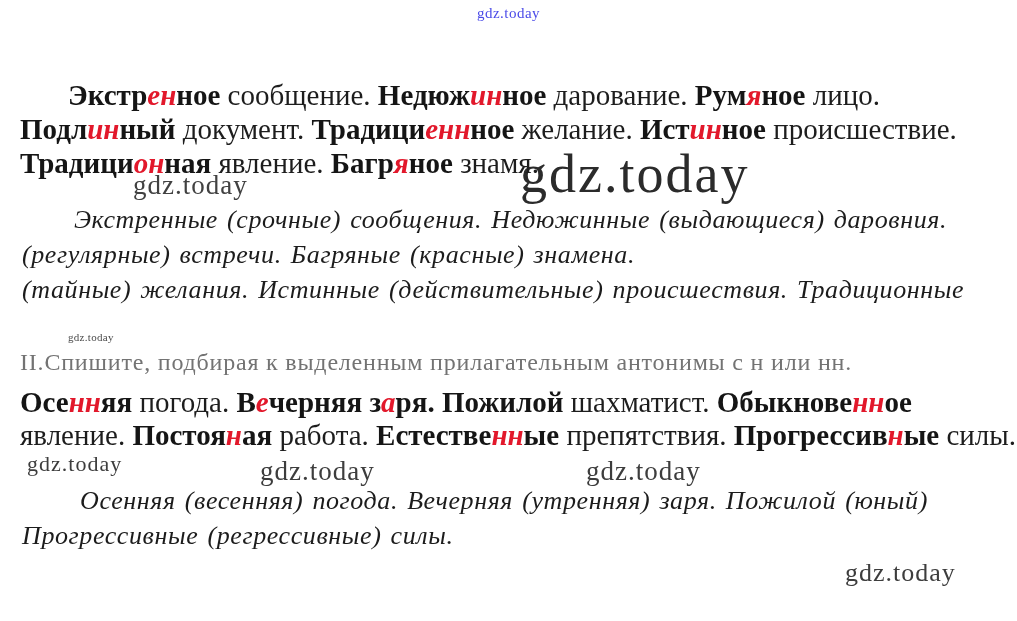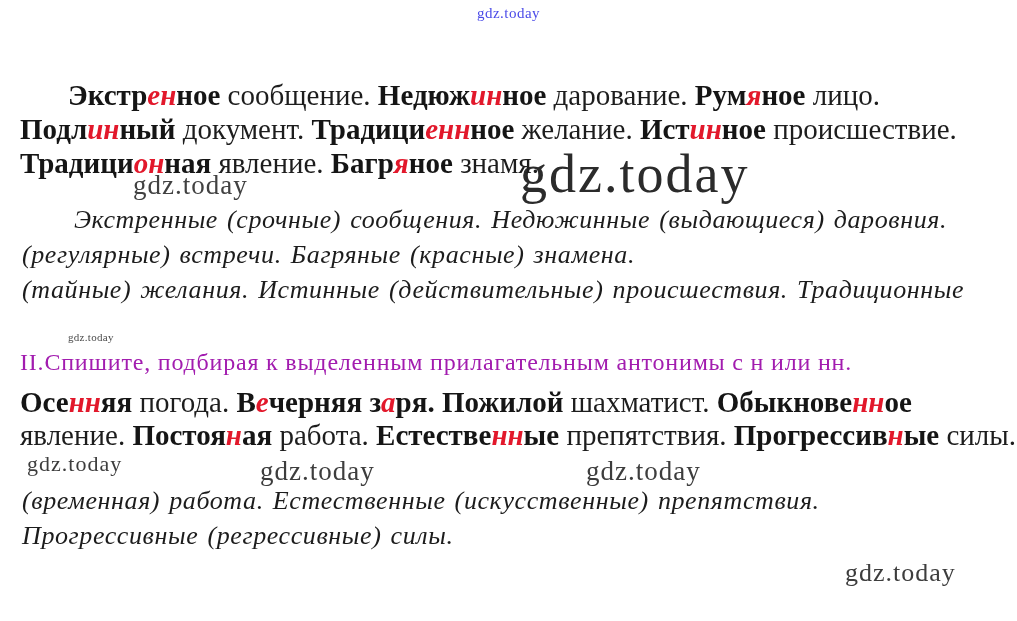--- a/index.html
+++ b/index.html
@@ -32,21 +32,21 @@
   .bold-para{left:20px;font-size:29px;line-height:34px;}
   .bold-para .b{font-weight:bold;color:#151515;}
   .bold-para .n{font-weight:normal;color:#1d1d1d;}
   .bold-para .r{font-weight:bold;font-style:italic;color:#e2182b;}
   .para-1{top:78px;}
   .para-1 .tline.indent{padding-left:48px;}
   .italic-para{left:22px;font-size:26px;line-height:35px;font-style:italic;color:#1c1c1c;letter-spacing:0.6px;word-spacing:2px;}
   .ipara-1{top:202px;}
   .ipara-1 .tline.indent{padding-left:52px;}
   .instruction{
-    top:349px;left:20px;font-size:24px;color:#a21caf;letter-spacing:0.8px;white-space:nowrap;
+    top:349px;left:20px;font-size:24px;color:#737373;letter-spacing:0.8px;white-space:nowrap;
   }
   .para-2{top:386px;line-height:33px;}
   .ipara-2{top:483px;}
   .ipara-2 .tline.indent{padding-left:58px;}
 </style>
 </head>
 <body>
 
 <div class="abs wm wm-top">gdz.today</div>
 <div class="abs wm wm-mid-small">gdz.today</div>
@@ -70,15 +70,15 @@
   </div>
 
 <div class="abs instruction">II.Спишите, подбирая к выделенным прилагательным антонимы с н или нн.</div>
 
 <div class="abs para bold-para para-2">
     <div class="tline"><span class="b">Осе</span><span class="r">нн</span><span class="b">яя</span><span class="n"> погода. </span><span class="b">В</span><span class="r">е</span><span class="b">черняя</span><span class="n"> </span><span class="b">з</span><span class="r">а</span><span class="b">ря.</span><span class="n"> </span><span class="b">Пожилой</span><span class="n"> шахматист. </span><span class="b">Обыкнове</span><span class="r">нн</span><span class="b">ое</span></div>
     <div class="tline"><span class="n">явление. </span><span class="b">Постоя</span><span class="r">н</span><span class="b">ая</span><span class="n"> работа. </span><span class="b">Естестве</span><span class="r">нн</span><span class="b">ые</span><span class="n"> препятствия. </span><span class="b">Прогрессив</span><span class="r">н</span><span class="b">ые</span><span class="n"> силы.</span></div>
   </div>
 
 <div class="abs para italic-para ipara-2">
-    <div class="tline">(временная) работа. Естественные (искусственные) препятствия.</div>
+    <div class="tline indent">Осенняя (весенняя) погода. Вечерняя (утренняя) заря. Пожилой (юный)</div>
     <div class="tline">Прогрессивные (регрессивные) силы.</div>
   </div>
 
 </body></html>

